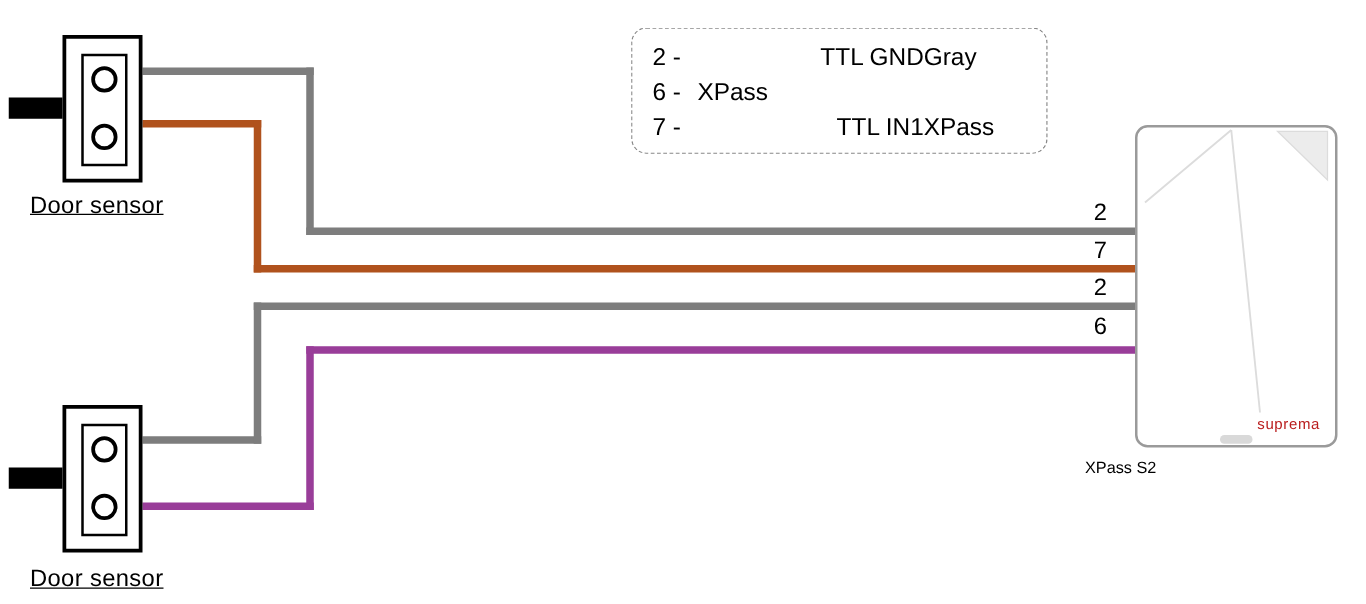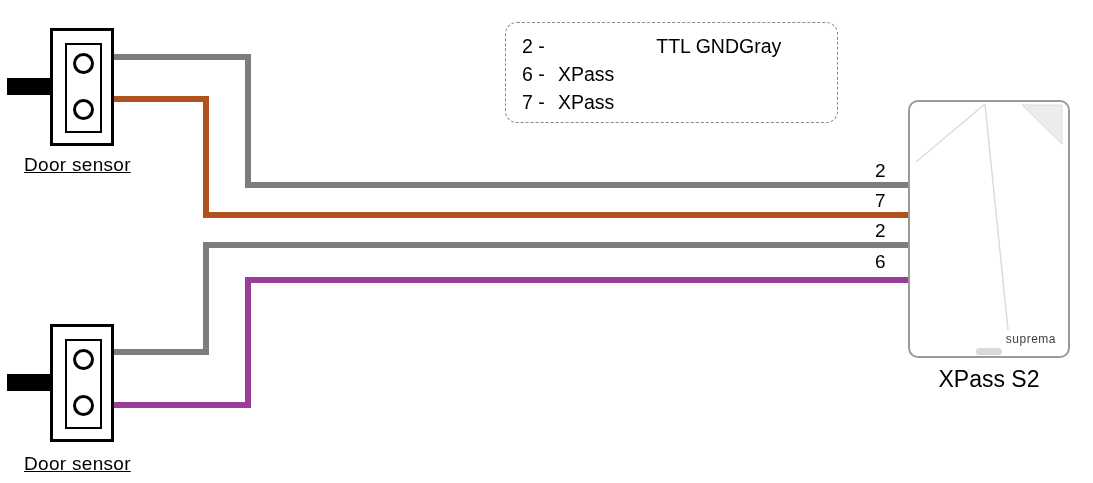--- a/index.html
+++ b/index.html
@@ -34,23 +34,23 @@
   .legend .lg-pin { width:36px; }
   .legend .lg-signal { width:181px;text-align:right; }
 
   
   .device {
     position:absolute; left:908px; top:100px; width:162px; height:258px;
     border:2px solid #9a9a9a; border-radius:10px; background:#fff; box-sizing:border-box;
   }
   .device svg { position:absolute; left:0; top:0; }
   .device .brand {
-    position:absolute; right:12px; bottom:10px; font-size:12px; color:#404040; letter-spacing:0.5px;
+    position:absolute; right:12px; bottom:10px; font-size:12px; color:#b91c1c; letter-spacing:0.5px;
   }
-  .device-label { position:absolute; left:908px; top:366px; width:162px; text-align:center; font-size:23px; }
+  .device-label { position:absolute; left:868px; top:366px; width:162px; font-size:13px; }
 </style>
 </head>
 <body>
 
 <div class="canvas">
 
   <div>
     <div class="seg" style="left: 110px; top: 54px; width: 141px; height: 6px; background-color: rgb(125, 125, 125);"></div>
     <div class="seg" style="left: 245px; top: 54px; width: 6px; height: 134px; background-color: rgb(125, 125, 125);"></div>
     <div class="seg" style="left: 245px; top: 182px; width: 663px; height: 6px; background-color: rgb(125, 125, 125);"></div>
@@ -106,20 +106,21 @@
       <span class="lg-pin">2 -</span>
       <span class="lg-signal">TTL GND</span>
       <span class="lg-color">Gray</span>
     </div>
     <div class="row">
       <span class="lg-pin">6 -</span>
       <span class="lg-color">XPass</span>
     </div>
     <div class="row">
       <span class="lg-pin">7 -</span>
+      <span class="lg-signal">TTL IN1</span>
       <span class="lg-color">XPass</span>
     </div>
   </div>
 
   <div class="device">
     <svg width="158" height="254" viewBox="0 0 158 254">
       <polygon points="112,3 152,3 152,42" fill="#ececec" stroke="#dcdcdc" stroke-width="1"></polygon>
       <line x1="75" y1="2" x2="98" y2="228" stroke="#dcdcdc" stroke-width="1.5"></line>
       <line x1="75" y1="2" x2="6" y2="60" stroke="#dcdcdc" stroke-width="1.5"></line>
       <rect x="66" y="246" width="26" height="7" rx="3.5" fill="#d9d9d9"></rect>

